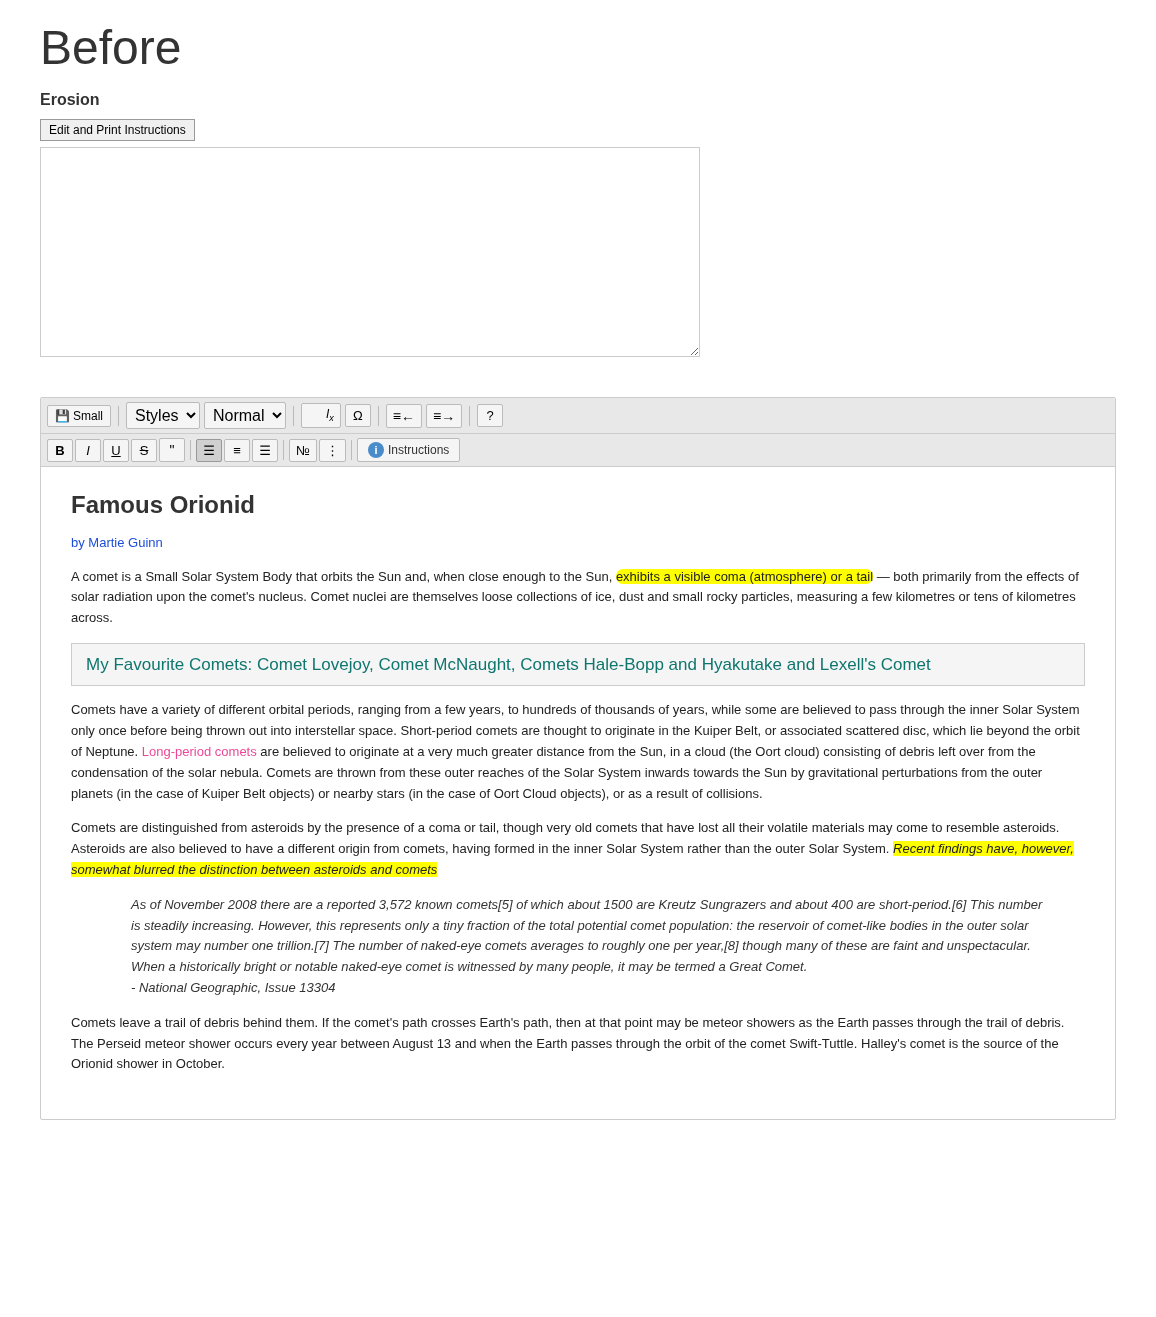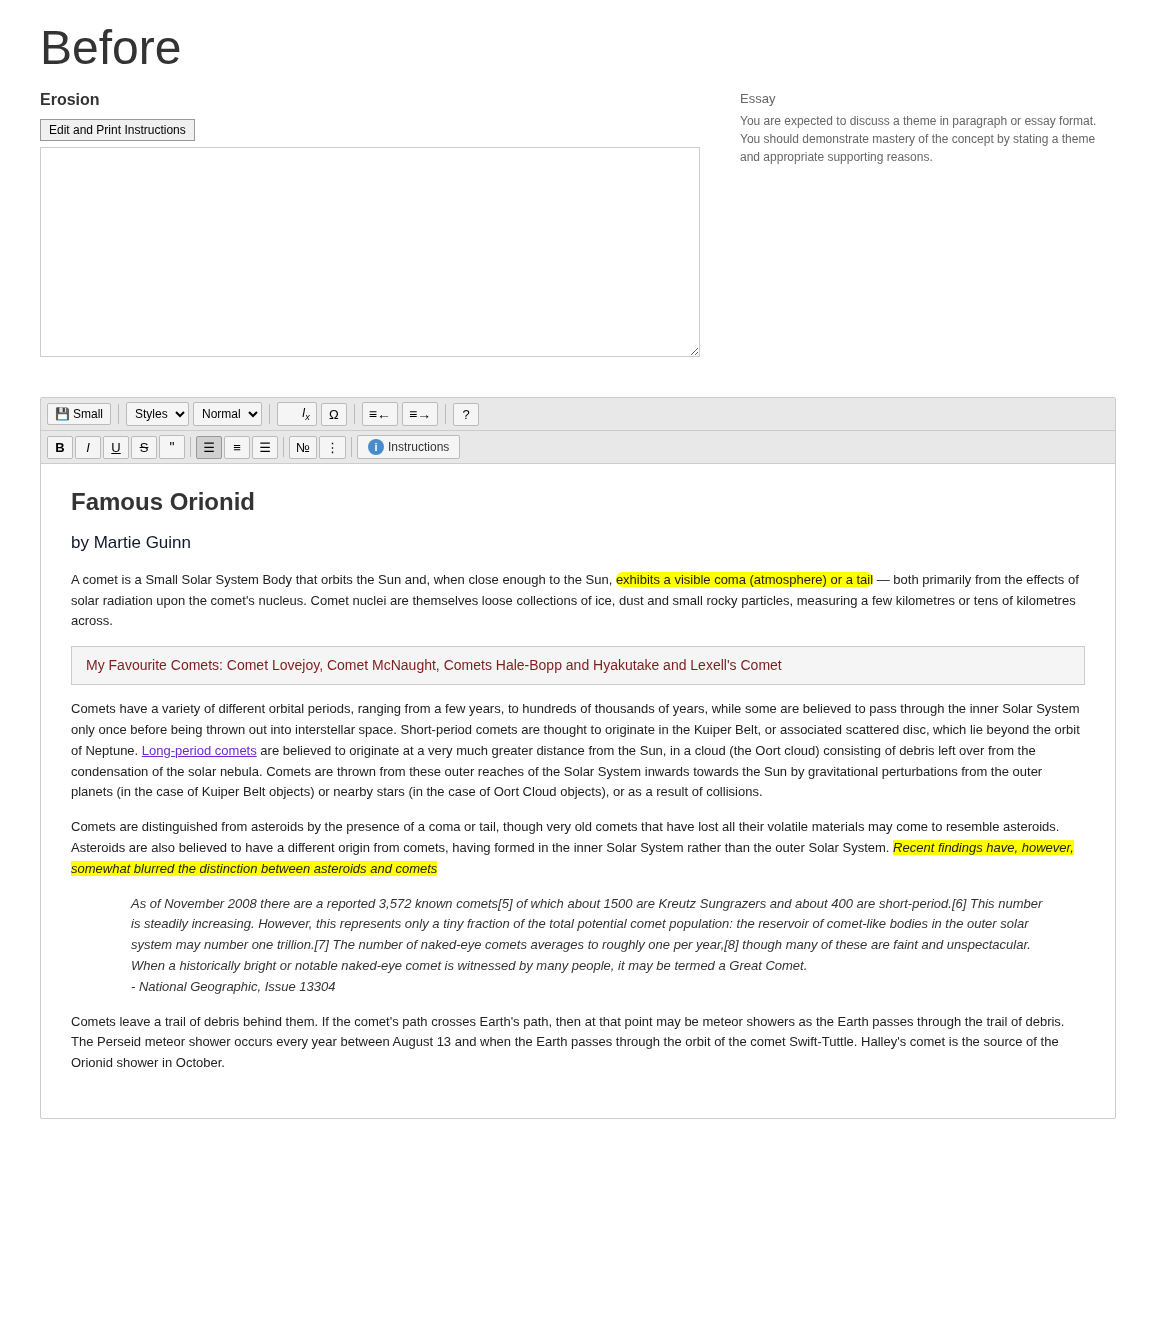--- a/index.html
+++ b/index.html
@@ -48,21 +48,21 @@
       background: #e8e8e8; border-bottom: 1px solid #ccc; padding: 4px 6px;
     }
 
     .toolbar-btn {
       border: 1px solid #bbb; background: #f5f5f5; padding: 3px 7px;
       font-size: 12px; cursor: pointer; display: inline-flex; align-items: center; gap: 3px;
       border-radius: 2px;
     }
 
     .toolbar-select {
-      border: 1px solid #bbb; background: #f5f5f5; padding: 3px 4px; font-size: 12px;
+      border: 1px solid #bbb; background: #f5f5f5; padding: 3px 4px; font-size: 16px;
       cursor: pointer; border-radius: 2px;
     }
 
     .toolbar-icon-btn {
       border: 1px solid #bbb; background: #f5f5f5; padding: 3px 6px;
       font-size: 13px; cursor: pointer; border-radius: 2px; min-width: 26px; text-align: center;
     }
 
     .toolbar-separator { width: 1px; background: #bbb; height: 20px; margin: 0 3px; }
     .active-align { background: #d0d0d0; border-color: #999; }
@@ -79,53 +79,49 @@
       color: #fff; font-size: 11px; font-weight: bold;
     }
 
     .editor-content {
       padding: 20px 30px 30px 30px;
       min-height: 500px;
       line-height: 1.5;
     }
 
     .article-title { font-size: 24px; font-weight: bold; margin-bottom: 10px; }
-    .article-byline { font-size: 17px; margin-bottom: 14px; color: #0f172a; }
+    .article-byline { font-size: 13px; margin-bottom: 14px; color: #1d4ed8; }
     .article-para { font-size: 13px; line-height: 1.6; margin-bottom: 14px; color: #222; }
 
     .highlight-yellow { background-color: #ffff00; border-radius: 7px; }
-    .highlight-underline { text-decoration: underline; color: #6d28d9; }
+    .highlight-underline { color: #ec4899; }
 
     .caption-box {
       border: 1px solid #ccc; background: #f5f5f5; padding: 8px 14px;
-      font-size: 14px; color: #7f1d1d; margin-bottom: 14px;
+      font-size: 17px; color: #0f766e; margin-bottom: 14px;
     }
 
     .blockquote-box {
       border-left: none; margin: 0 30px 14px 60px;
       font-style: italic; font-size: 13px; line-height: 1.6; color: #333;
     }
 
     .highlight-italic-yellow { background-color: #ffff00; font-style: italic; }
   </style>
 </head>
 <body>
 
 <div class="before-section">
   <h1 class="section-title">Before</h1>
 
   <div class="before-layout">
     <div class="before-left">
       <div class="assignment-title">Erosion</div>
       <button class="edit-print-btn">Edit and Print Instructions</button>
       <textarea class="essay-textarea" style=""></textarea>
-    </div>
-    <div class="before-right">
-      <div class="essay-type-label">Essay</div>
-      <div class="essay-description">You are expected to discuss a theme in paragraph or essay format. You should demonstrate mastery of the concept by stating a theme and appropriate supporting reasons.</div>
     </div>
   </div>
 </div>
 
 <div class="after-section">
 
   <div class="editor-container">
 
     <div class="toolbar-row1">
       <button class="toolbar-btn">

